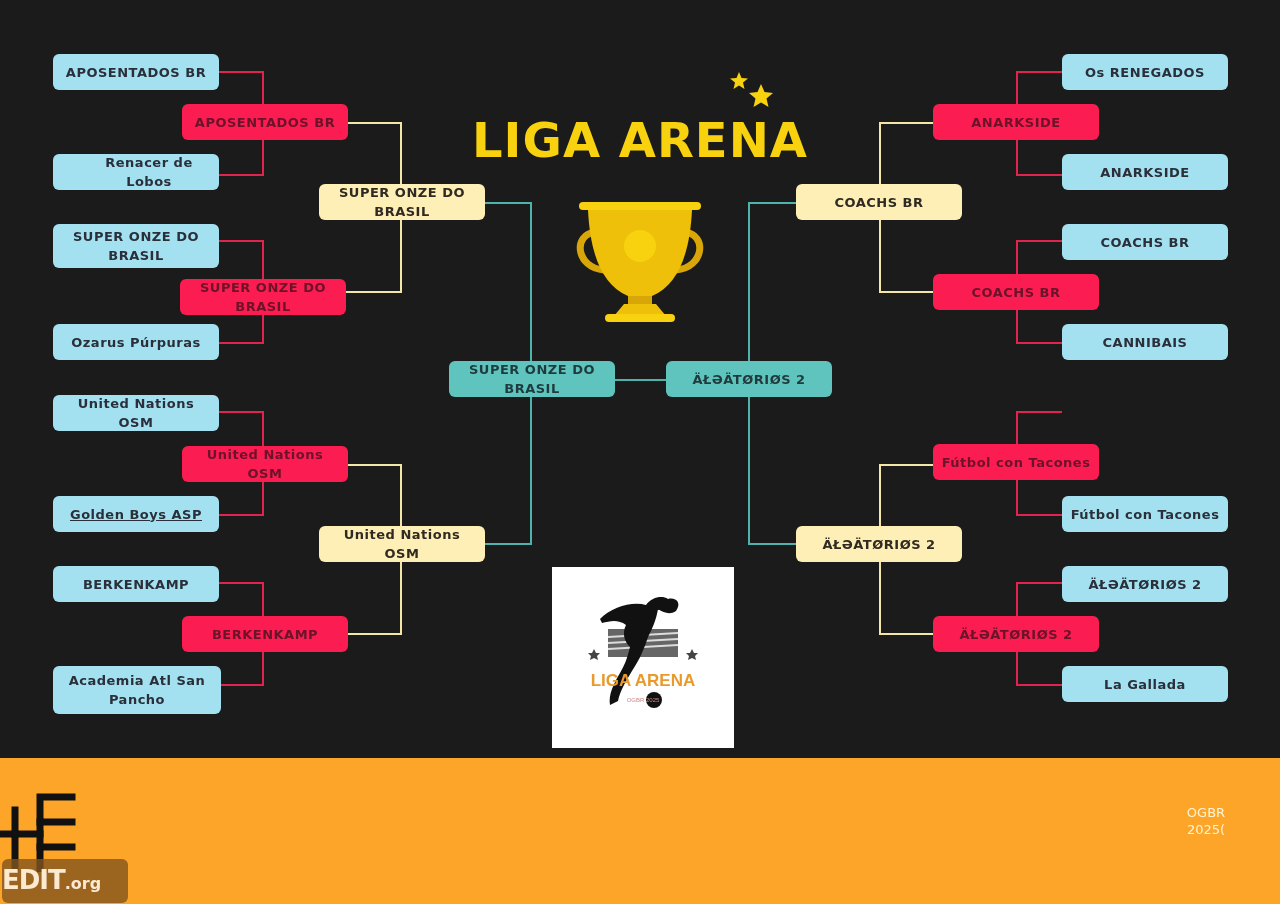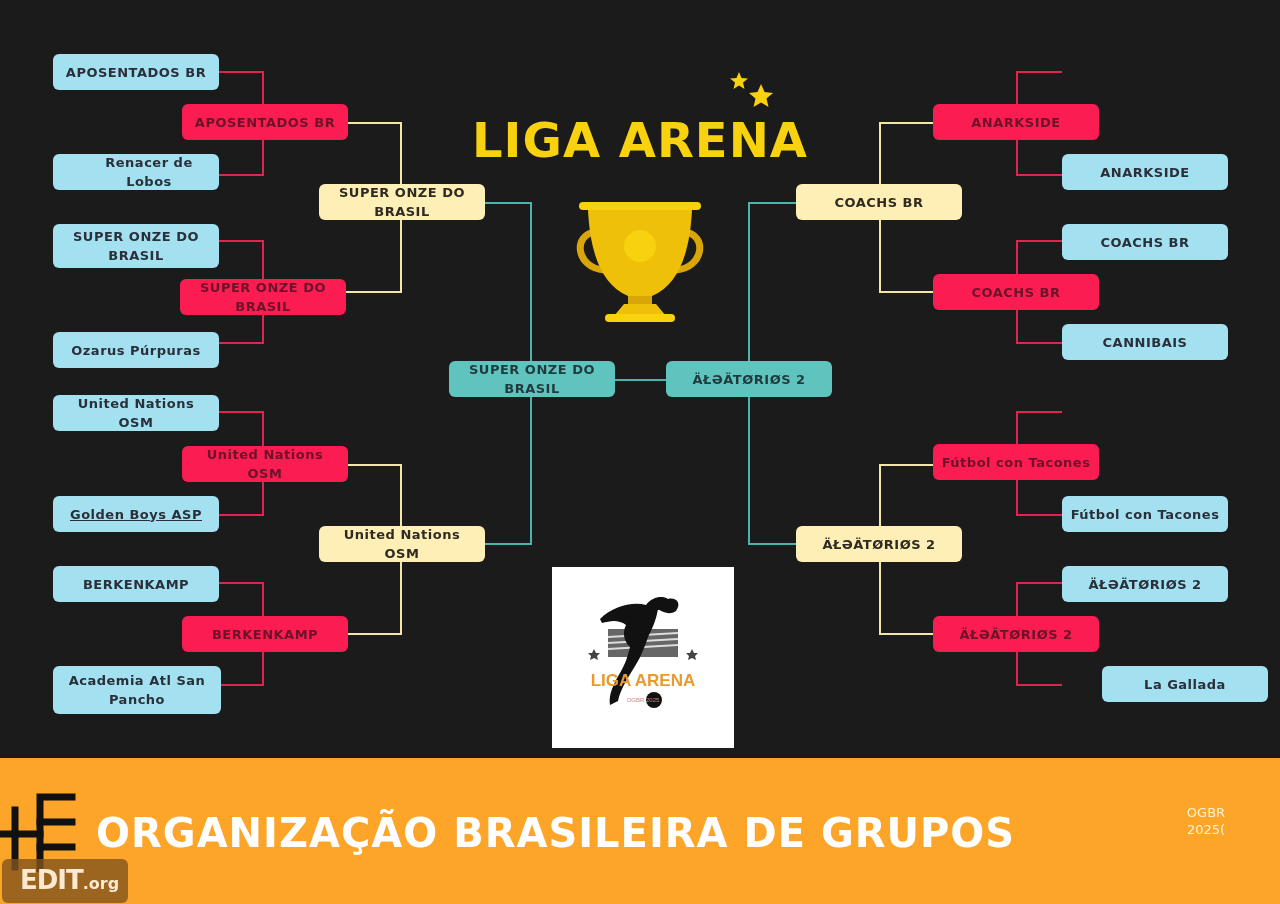--- a/index.html
+++ b/index.html
@@ -34,21 +34,21 @@
     font-size: 40px; letter-spacing: 1px;
   }
   .footer-meta {
     position: absolute; left: 1176px; top: 46px; width: 60px; text-align: center;
     color: #fff3d2; font-size: 13px; line-height: 17px;
   }
   .bracket-icon { position: absolute; left: 0; top: 34px; }
   .watermark {
     position: absolute; left: 2px; top: 101px; width: 126px; height: 44px;
     background: rgba(130,85,30,0.8); border-radius: 6px; color: #fbe9d2;
-    font-weight: bold; font-size: 26px; padding: 6px 0 0 18px; letter-spacing: -1px;
+    font-weight: bold; font-size: 26px; padding: 6px 0 0 0; letter-spacing: -1px;
   }
   .watermark small { font-size: 16px; letter-spacing: 0; }
 </style>
 </head>
 <body>
 
 <div class="stage">
 
   <div class="line pk" style="left:218px;top:71px;width:46px;height:2px;"></div>
   <div class="line pk" style="left:262px;top:71px;width:2px;height:34px;"></div>
@@ -124,21 +124,21 @@
 
   <div class="box r1" style="left:53px;top:54px;">
       <span>APOSENTADOS BR</span>
     </div>
   <div class="box r1" style="left:53px;top:154px;padding-left:32px;">
       <span>Renacer de Lobos</span>
     </div>
   <div class="box r1" style="left:53px;top:224px;height:44px;">
       <span>SUPER ONZE DO BRASIL</span>
     </div>
-  <div class="box r1" style="left:53px;top:332px;">
+  <div class="box r1" style="left:53px;top:324px;">
       <span>Ozarus Púrpuras</span>
     </div>
   <div class="box r1" style="left:53px;top:395px;">
       <span>United Nations OSM</span>
     </div>
   <div class="box r1" style="left:53px;top:496px;text-decoration:underline;">
       <span>Golden Boys ASP</span>
     </div>
   <div class="box r1" style="left:53px;top:566px;">
       <span>BERKENKAMP</span>
@@ -187,36 +187,39 @@
   <div class="box r2" style="left:933px;top:274px;">
       <span>COACHS BR</span>
     </div>
   <div class="box r2" style="left:933px;top:444px;">
       <span>Fútbol con Tacones</span>
     </div>
   <div class="box r2" style="left:933px;top:616px;">
       <span>ÄŁƏÄTØRIØS 2</span>
     </div>
 
+  <div class="box r1" style="left:1062px;top:54px;">
+      <span>Os RENEGADOS</span>
+    </div>
   <div class="box r1" style="left:1062px;top:154px;">
       <span>ANARKSIDE</span>
     </div>
   <div class="box r1" style="left:1062px;top:224px;">
       <span>COACHS BR</span>
     </div>
   <div class="box r1" style="left:1062px;top:324px;">
       <span>CANNIBAIS</span>
     </div>
   <div class="box r1" style="left:1062px;top:496px;">
       <span>Fútbol con Tacones</span>
     </div>
   <div class="box r1" style="left:1062px;top:566px;">
       <span>ÄŁƏÄTØRIØS 2</span>
     </div>
-  <div class="box r1" style="left:1062px;top:666px;margin-left:40px;">
+  <div class="box r1" style="left:1062px;top:666px;">
       <span>La Gallada</span>
     </div>
 
   <div class="title">LIGA ARENA</div>
 
   <svg class="stars" width="50" height="45" viewBox="0 0 50 45">
     <polygon fill="#f8d20f" points="11,0 13.5,6 20,6.5 15,10.5 16.5,17 11,13.5 5.5,17 7,10.5 2,6.5 8.5,6"></polygon>
     <polygon fill="#f8d20f" points="33,12 36.5,20 45,21 38.5,26.5 40.5,35 33,30.5 25.5,35 27.5,26.5 21,21 29.5,20"></polygon>
   </svg>
 
@@ -256,21 +259,20 @@
   <svg class="bracket-icon" width="80" height="80" viewBox="0 0 80 80">
     <g stroke="#111" stroke-width="7" fill="none" stroke-linecap="square">
       <polyline points="72,5 40,5 40,30 72,30"></polyline>
       <polyline points="72,55 40,55 40,78"></polyline>
       <line x1="15" y1="42" x2="40" y2="42"></line>
       <line x1="40" y1="30" x2="40" y2="55"></line>
       <line x1="15" y1="18" x2="15" y2="75"></line>
       <line x1="0" y1="42" x2="15" y2="42"></line>
     </g>
   </svg>
-  <div class="footer-title">ORGANIZAÇÃO BRASILEIRA DE GRUPOS</div>
   <div class="footer-meta">
     <div>OGBR</div>
     <div>2025(</div>
   </div>
   <div class="watermark">
     <span>EDIT</span><small>.org</small>
   </div>
 </div>
 
 </body></html>

